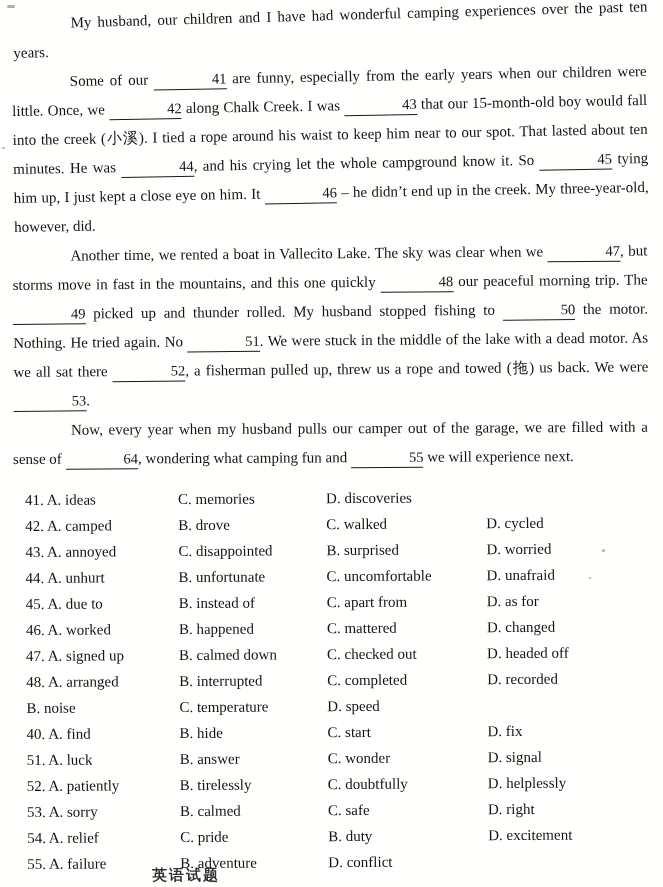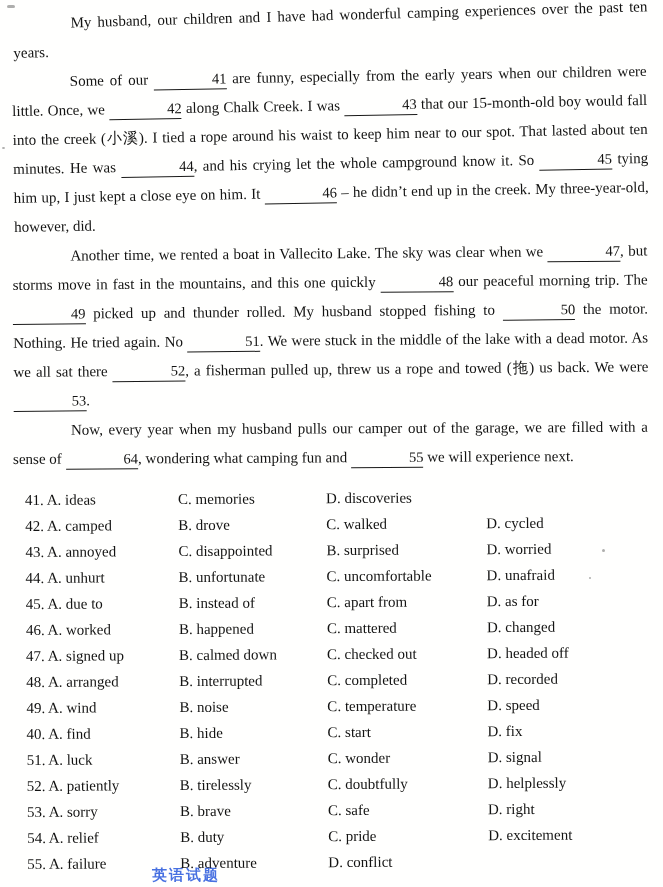--- a/index.html
+++ b/index.html
@@ -44,21 +44,21 @@
     display:grid;
     grid-template-columns:153px 148px 160px 1fr;
     height:26px;line-height:26px;
     white-space:nowrap;
   }
   
   .footer-partial{
     position:absolute;left:152px;top:866px;
     font-family:"DejaVu Sans", sans-serif;
     font-size:15px;font-weight:bold;
-    letter-spacing:2px;color:#1d4ed8;
+    letter-spacing:2px;color:#000000;
     opacity:.8;
   }
   .speck{position:absolute;background:#6b6b6b;border-radius:50%;opacity:.55;}
   .speck.s1{left:7px;top:5px;width:8px;height:3px;border-radius:2px;}
   .speck.s2{left:2px;top:147px;width:3px;height:2px;}
   .speck.s3{left:602px;top:549px;width:3px;height:3px;}
   .speck.s4{left:589px;top:577px;width:2px;height:2px;}
 </style>
 </head>
 <body>
@@ -114,21 +114,20 @@
         <div class="opt-cell">C. checked out</div>
         <div class="opt-cell">D. headed off</div>
       </div>
       <div class="opt-row">
         <div class="opt-cell">48. A. arranged</div>
         <div class="opt-cell">B. interrupted</div>
         <div class="opt-cell">C. completed</div>
         <div class="opt-cell">D. recorded</div>
       </div>
       <div class="opt-row">
-        <div class="opt-cell">49. A. wind</div>
         <div class="opt-cell">B. noise</div>
         <div class="opt-cell">C. temperature</div>
         <div class="opt-cell">D. speed</div>
       </div>
       <div class="opt-row">
         <div class="opt-cell">40. A. find</div>
         <div class="opt-cell">B. hide</div>
         <div class="opt-cell">C. start</div>
         <div class="opt-cell">D. fix</div>
       </div>
@@ -139,28 +138,28 @@
         <div class="opt-cell">D. signal</div>
       </div>
       <div class="opt-row">
         <div class="opt-cell">52. A. patiently</div>
         <div class="opt-cell">B. tirelessly</div>
         <div class="opt-cell">C. doubtfully</div>
         <div class="opt-cell">D. helplessly</div>
       </div>
       <div class="opt-row">
         <div class="opt-cell">53. A. sorry</div>
-        <div class="opt-cell">B. brave</div>
+        <div class="opt-cell">B. calmed</div>
         <div class="opt-cell">C. safe</div>
         <div class="opt-cell">D. right</div>
       </div>
       <div class="opt-row">
         <div class="opt-cell">54. A. relief</div>
+        <div class="opt-cell">C. pride</div>
         <div class="opt-cell">B. duty</div>
-        <div class="opt-cell">C. pride</div>
         <div class="opt-cell">D. excitement</div>
       </div>
       <div class="opt-row">
         <div class="opt-cell">55. A. failure</div>
         <div class="opt-cell">B. adventure</div>
         <div class="opt-cell">D. conflict</div>
       </div>
     </div>
 
   <div class="footer-partial">英语试题</div>

